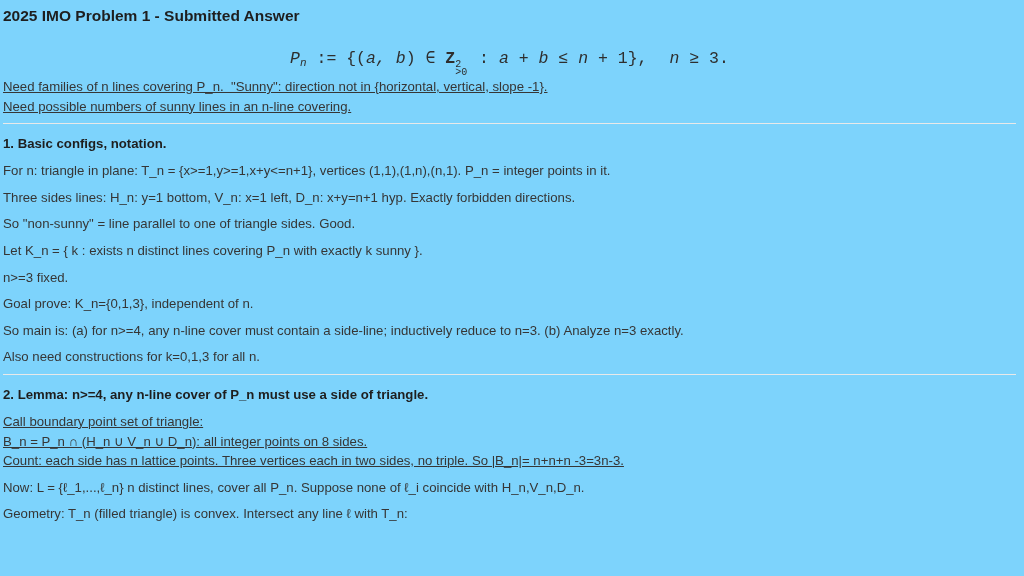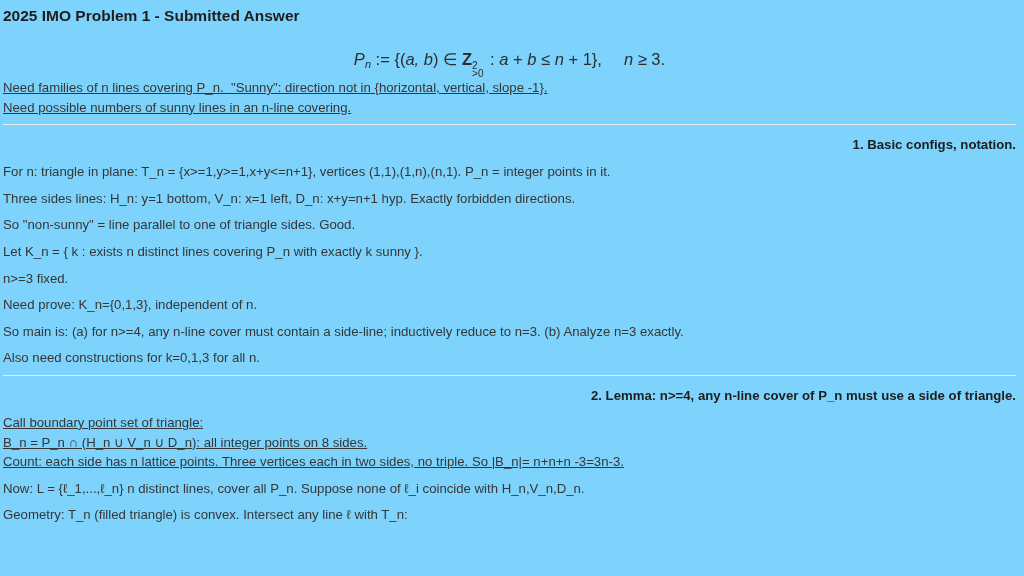--- a/index.html
+++ b/index.html
@@ -18,21 +18,21 @@
   h1.doc-title {
     font-size: 15.5px;
     line-height: 19px;
     font-weight: 700;
     color: #1e1e1e;
     margin: 0;
   }
   .formula {
     margin-top: 23px;
     text-align: center;
-    font-family: Liberation Sans, sans-serif;
+    font-family: Liberation Mono, monospace;
     font-size: 16.5px;
     line-height: 22px;
     color: #2e2e2e;
     white-space: pre;
   }
   .formula .it { font-style: italic; }
   .formula .bf { font-weight: 700; }
   .formula sub.var {
     font-style: italic;
     font-size: 11px;
@@ -60,21 +60,20 @@
     border-top: 1px solid #e9e9e9;
     margin: 2px 0 0 0;
     height: 0;
   }
   h2.sec-heading {
     font-size: 13.2px;
     font-weight: 700;
     color: #1e1e1e;
     line-height: 19px;
     margin: 10px 0 8px 0;
-    text-align: right;
   }
 </style>
 </head>
 <body>
 
 <div class="page">
 
   <h1 class="doc-title">2025 IMO Problem 1 - Submitted Answer</h1>
 
   <div class="formula"><span class="it">P</span><sub class="var">n</sub><span> := {(</span><span class="it">a, b</span><span>) ∈ </span><span class="bf">Z</span><span class="supsub"><span>2</span><span>&gt;0</span></span><span> : </span><span class="it">a</span><span> + </span><span class="it">b</span><span> ≤ </span><span class="it">n</span><span> + 1},</span><span class="qquad"></span><span class="it">n</span><span> ≥ 3.</span></div>
@@ -86,21 +85,21 @@
 
   <hr class="rule">
 
   <h2 class="sec-heading">1. Basic configs, notation.</h2>
 
   <p class="para">For n: triangle in plane: T_n = {x&gt;=1,y&gt;=1,x+y&lt;=n+1}, vertices (1,1),(1,n),(n,1). P_n = integer points in it.</p>
   <p class="para">Three sides lines: H_n: y=1 bottom, V_n: x=1 left, D_n: x+y=n+1 hyp. Exactly forbidden directions.</p>
   <p class="para">So "non-sunny" = line parallel to one of triangle sides. Good.</p>
   <p class="para">Let K_n = { k : exists n distinct lines covering P_n with exactly k sunny }.</p>
   <p class="para">n&gt;=3 fixed.</p>
-  <p class="para">Need prove: K_n={0,1,3}, independent of n.</p>
+  <p class="para">Goal prove: K_n={0,1,3}, independent of n.</p>
   <p class="para">So main is: (a) for n&gt;=4, any n-line cover must contain a side-line; inductively reduce to n=3. (b) Analyze n=3 exactly.</p>
   <p class="para">Also need constructions for k=0,1,3 for all n.</p>
 
   <hr class="rule">
 
   <h2 class="sec-heading">2. Lemma: n&gt;=4, any n-line cover of P_n must use a side of triangle.</h2>
 
   <p class="para">
     <span class="line">Call boundary point set of triangle:</span>
     <span class="line">B_n = P_n ∩ (H_n ∪ V_n ∪ D_n): all integer points on 8 sides.</span>

